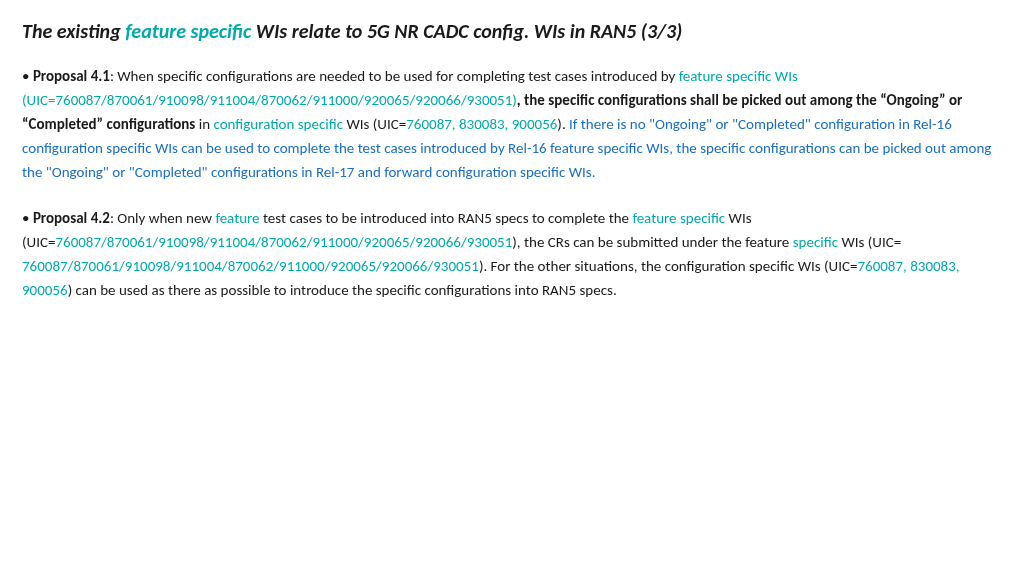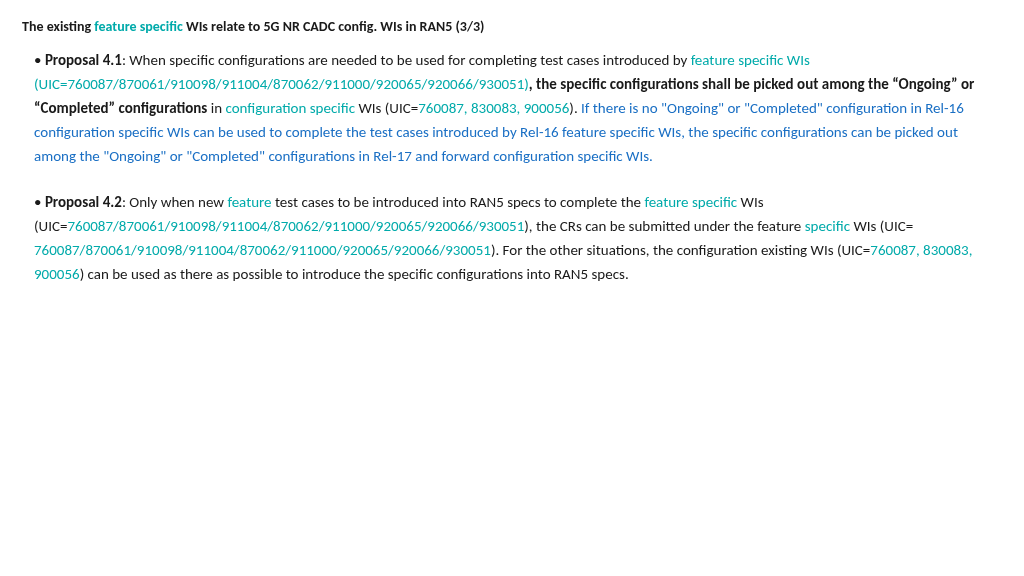--- a/index.html
+++ b/index.html
@@ -6,49 +6,50 @@
     body {
       font-family: 'Segoe UI', Calibri, Arial, sans-serif;
       font-size: 15px;
       background: #ffffff;
       color: #1a1a1a;
       padding: 18px 22px;
       width: 1024px;
       min-height: 576px;
     }
     h1 {
-      font-size: 14px;
+      font-size: 20px;
       font-weight: 600;
       color: #1a1a1a;
-      margin-bottom: 12px;
+      margin-bottom: 20px;
       line-height: 1.3;
+      font-style: italic;
     }
     .cyan { color: #00aaaa; }
     .blue-link { color: #1a6fc4; }
     .proposal-block {
       margin-bottom: 22px;
       line-height: 1.6;
     }
     .proposal-block p {
-      margin: 12px;
+      margin: 0;
     }
     .bold { font-weight: 700; }
   </style>
 </head>
 <body>
 
 <h1>
   <span>The existing </span><span class="cyan">feature specific</span><span> WIs relate to 5G NR CADC config. WIs in RAN5 (3/3)</span>
 </h1>
 
 <div class="proposal-block">
   <p>
     <span>• </span><span class="bold">Proposal 4.1</span><span>: When specific configurations are needed to be used for completing test cases introduced by </span><span class="cyan">feature specific</span><span class="cyan"> WIs</span><br>
     <span class="cyan">(UIC=760087/870061/910098/911004/870062/911000/920065/920066/930051)</span><span class="bold">, the specific configurations shall be picked out among the “Ongoing” or “Completed” configurations</span><span> in </span><span class="cyan">configuration specific</span><span> WIs (UIC=</span><span class="cyan">760087, 830083, 900056</span><span>).  </span><span class="blue-link">If there is no "Ongoing" or "Completed" configuration in Rel-16 configuration specific WIs can be used to complete the test cases introduced by Rel-16 feature specific WIs, the specific configurations can be picked out among the "Ongoing" or "Completed" configurations in Rel-17 and forward configuration specific WIs.</span>
   </p>
 </div>
 
 <div class="proposal-block">
   <p>
     <span>• </span><span class="bold">Proposal 4.2</span><span>: Only when new </span><span class="cyan">feature</span><span> test cases to be introduced into RAN5 specs to complete the </span><span class="cyan">feature specific</span><span> WIs (UIC=</span><span class="cyan">760087/870061/910098/911004/870062/911000/920065/920066/930051</span><span>), the CRs can be submitted under the feature </span><span class="cyan">specific</span><span> WIs (UIC=</span><br>
-    <span class="cyan">760087/870061/910098/911004/870062/911000/920065/920066/930051</span><span>). For the other situations, the configuration existing WIs (UIC=</span><span class="cyan">760087, 830083, 900056</span><span>) can be used as there as possible to introduce the specific configurations into RAN5 specs.</span>
+    <span class="cyan">760087/870061/910098/911004/870062/911000/920065/920066/930051</span><span>). For the other situations, the configuration specific WIs (UIC=</span><span class="cyan">760087, 830083, 900056</span><span>) can be used as there as possible to introduce the specific configurations into RAN5 specs.</span>
   </p>
 </div>
 
 </body></html>

